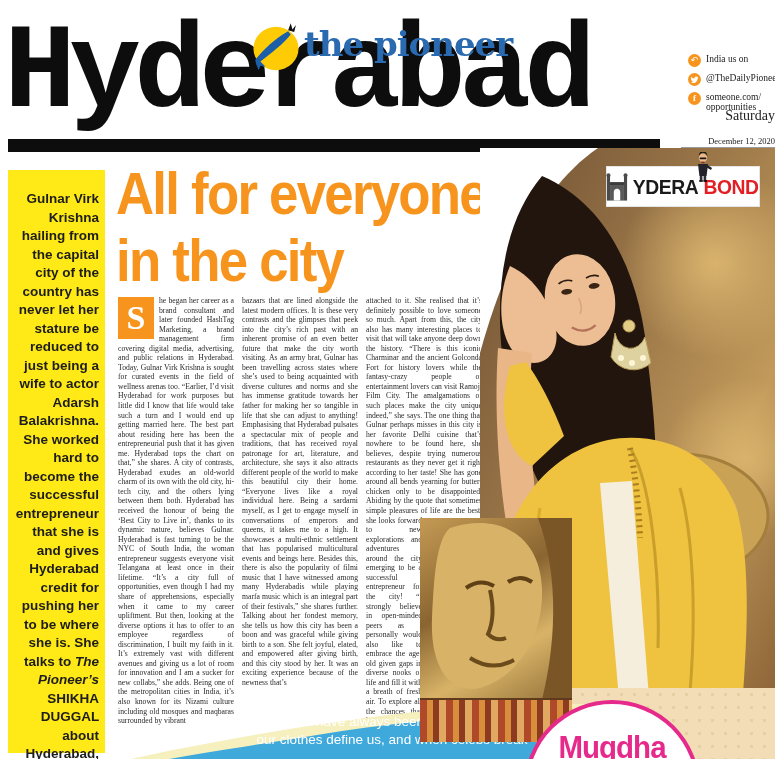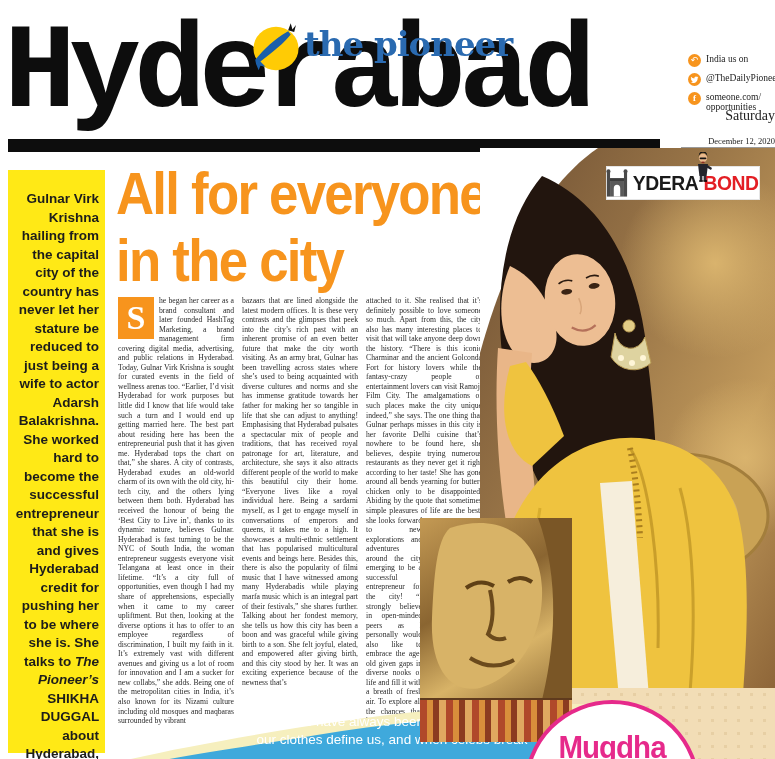--- a/index.html
+++ b/index.html
@@ -37,21 +37,21 @@
   .body-cols{position:absolute;left:118px;top:296px;width:364px;height:446px;display:flex;z-index:1;}
   .col{width:116px;margin-right:8px;font-family:"Liberation Serif",serif;font-size:7.7px;
     line-height:9.55px;color:#2a2a2a;text-align:justify;overflow:hidden;height:446px;}
   .col:last-child{margin-right:0;width:116px;}
   .dropcap{float:left;width:36px;height:42px;background:#f7941d;color:#fff;margin:1px 5px 2px 0;
     font-family:"Liberation Serif",serif;font-size:34px;line-height:42px;text-align:center;font-weight:bold;}
   .f-spacer{float:right;width:0;height:220px;}
   .f-block{float:right;clear:right;width:60px;height:226px;}
   
   .photo{position:absolute;left:480px;top:148px;width:295px;height:562px;z-index:2;}
-  .badge{position:absolute;left:607px;top:167px;width:152px;height:32px;background:#fff;z-index:5;
+  .badge{position:absolute;left:607px;top:167px;width:152px;height:39px;background:#fff;z-index:5;
     display:flex;align-items:center;justify-content:center;box-shadow:0 0 0 1px #e5e5e5;}
   .badge-word{font-weight:bold;font-size:21px;letter-spacing:-0.5px;color:#1a1a1a;transform:scaleX(.92);}
   .badge-bond{color:#e31e24;}
   .bond-man{position:absolute;right:46px;top:-15px;}
   
   .statue{position:absolute;left:420px;top:518px;width:152px;height:224px;z-index:6;
     background:linear-gradient(150deg,#c49a54 0%,#8a6531 35%,#d8b367 60%,#6e4c22 100%);overflow:hidden;}
   .carpet{position:absolute;left:0;bottom:0;width:100%;height:42px;
     background:repeating-linear-gradient(90deg,#b0482a 0 7px,#d98e3b 7px 13px,#8c3b20 13px 19px,#e0a860 19px 26px);
     border-top:2px solid #5f3a1d;}

